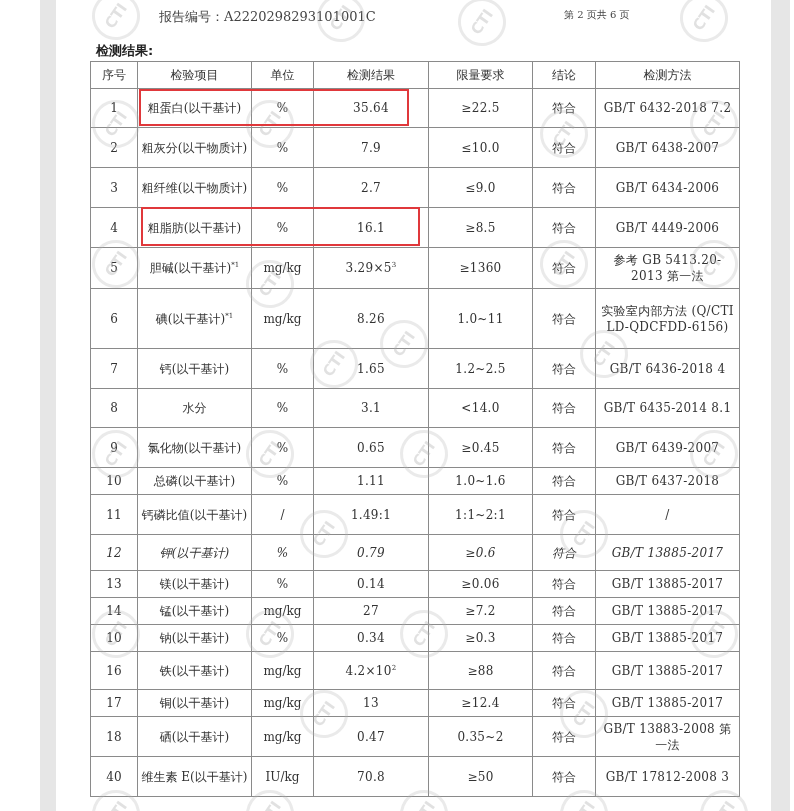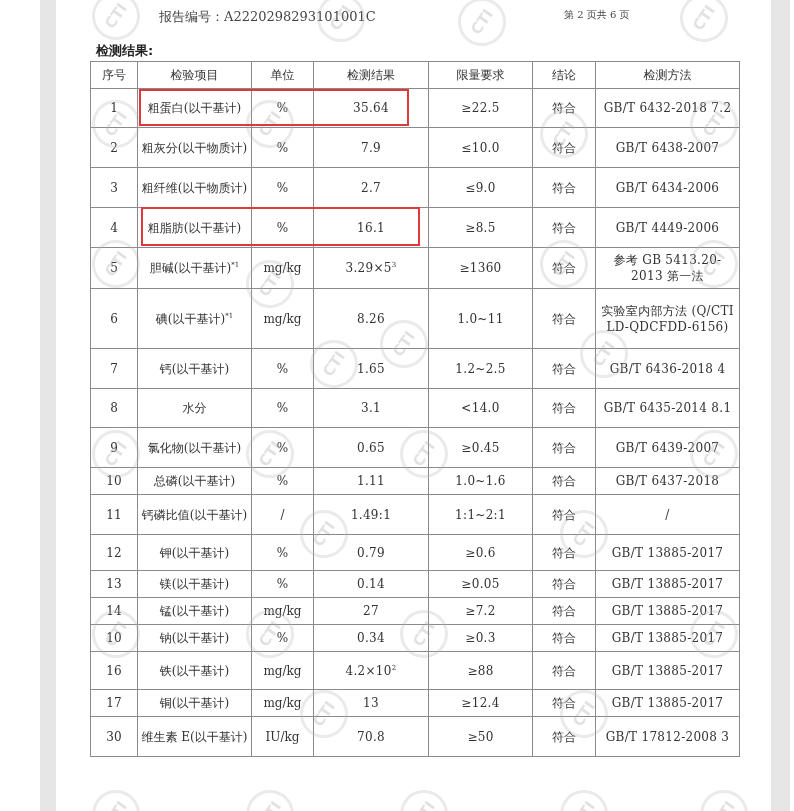--- a/index.html
+++ b/index.html
@@ -164,35 +164,35 @@
       </tr>
       <tr style="height: 40px;">
         <td><span>11</span></td>
         <td><span>钙磷比值(以干基计)</span></td>
         <td><span>/</span></td>
         <td class="mono"><span>1.49:1</span></td>
         <td class="mono"><span>1:1~2:1</span></td>
         <td><span>符合</span></td>
         <td class="mono"><span>/</span></td>
       </tr>
-      <tr style="height: 36px;">
+      <tr style="height: 36px; font-style: italic;">
         <td><span>12</span></td>
         <td><span>钾(以干基计)</span></td>
         <td><span>%</span></td>
         <td class="mono"><span>0.79</span></td>
         <td class="mono"><span>≥0.6</span></td>
         <td><span>符合</span></td>
         <td class="mono"><span>GB/T 13885-2017</span></td>
       </tr>
       <tr style="height: 27px;">
         <td><span>13</span></td>
         <td><span>镁(以干基计)</span></td>
         <td><span>%</span></td>
         <td class="mono"><span>0.14</span></td>
-        <td class="mono"><span>≥0.05</span></td>
+        <td class="mono"><span>≥0.06</span></td>
         <td><span>符合</span></td>
         <td class="mono"><span>GB/T 13885-2017</span></td>
       </tr>
       <tr style="height: 27px; border-radius: 13px;">
         <td><span>14</span></td>
         <td><span>锰(以干基计)</span></td>
         <td><span>mg/kg</span></td>
         <td class="mono"><span>27</span></td>
         <td class="mono"><span>≥7.2</span></td>
         <td><span>符合</span></td>
@@ -219,21 +219,30 @@
       <tr style="height: 27px;">
         <td><span>17</span></td>
         <td><span>铜(以干基计)</span></td>
         <td><span>mg/kg</span></td>
         <td class="mono"><span>13</span></td>
         <td class="mono"><span>≥12.4</span></td>
         <td><span>符合</span></td>
         <td class="mono"><span>GB/T 13885-2017</span></td>
       </tr>
       <tr style="height: 40px;">
-        <td><span>30</span></td>
+        <td><span>18</span></td>
+        <td><span>硒(以干基计)</span></td>
+        <td><span>mg/kg</span></td>
+        <td class="mono"><span>0.47</span></td>
+        <td class="mono"><span>0.35~2</span></td>
+        <td><span>符合</span></td>
+        <td class="mono"><span>GB/T 13883-2008 第一法</span></td>
+      </tr>
+      <tr style="height: 40px;">
+        <td><span>40</span></td>
         <td><span>维生素 E(以干基计)</span></td>
         <td><span>IU/kg</span></td>
         <td class="mono"><span>70.8</span></td>
         <td class="mono"><span>≥50</span></td>
         <td><span>符合</span></td>
         <td class="mono"><span>GB/T 17812-2008 3</span></td>
       </tr>
     </tbody>
 </table>
 

